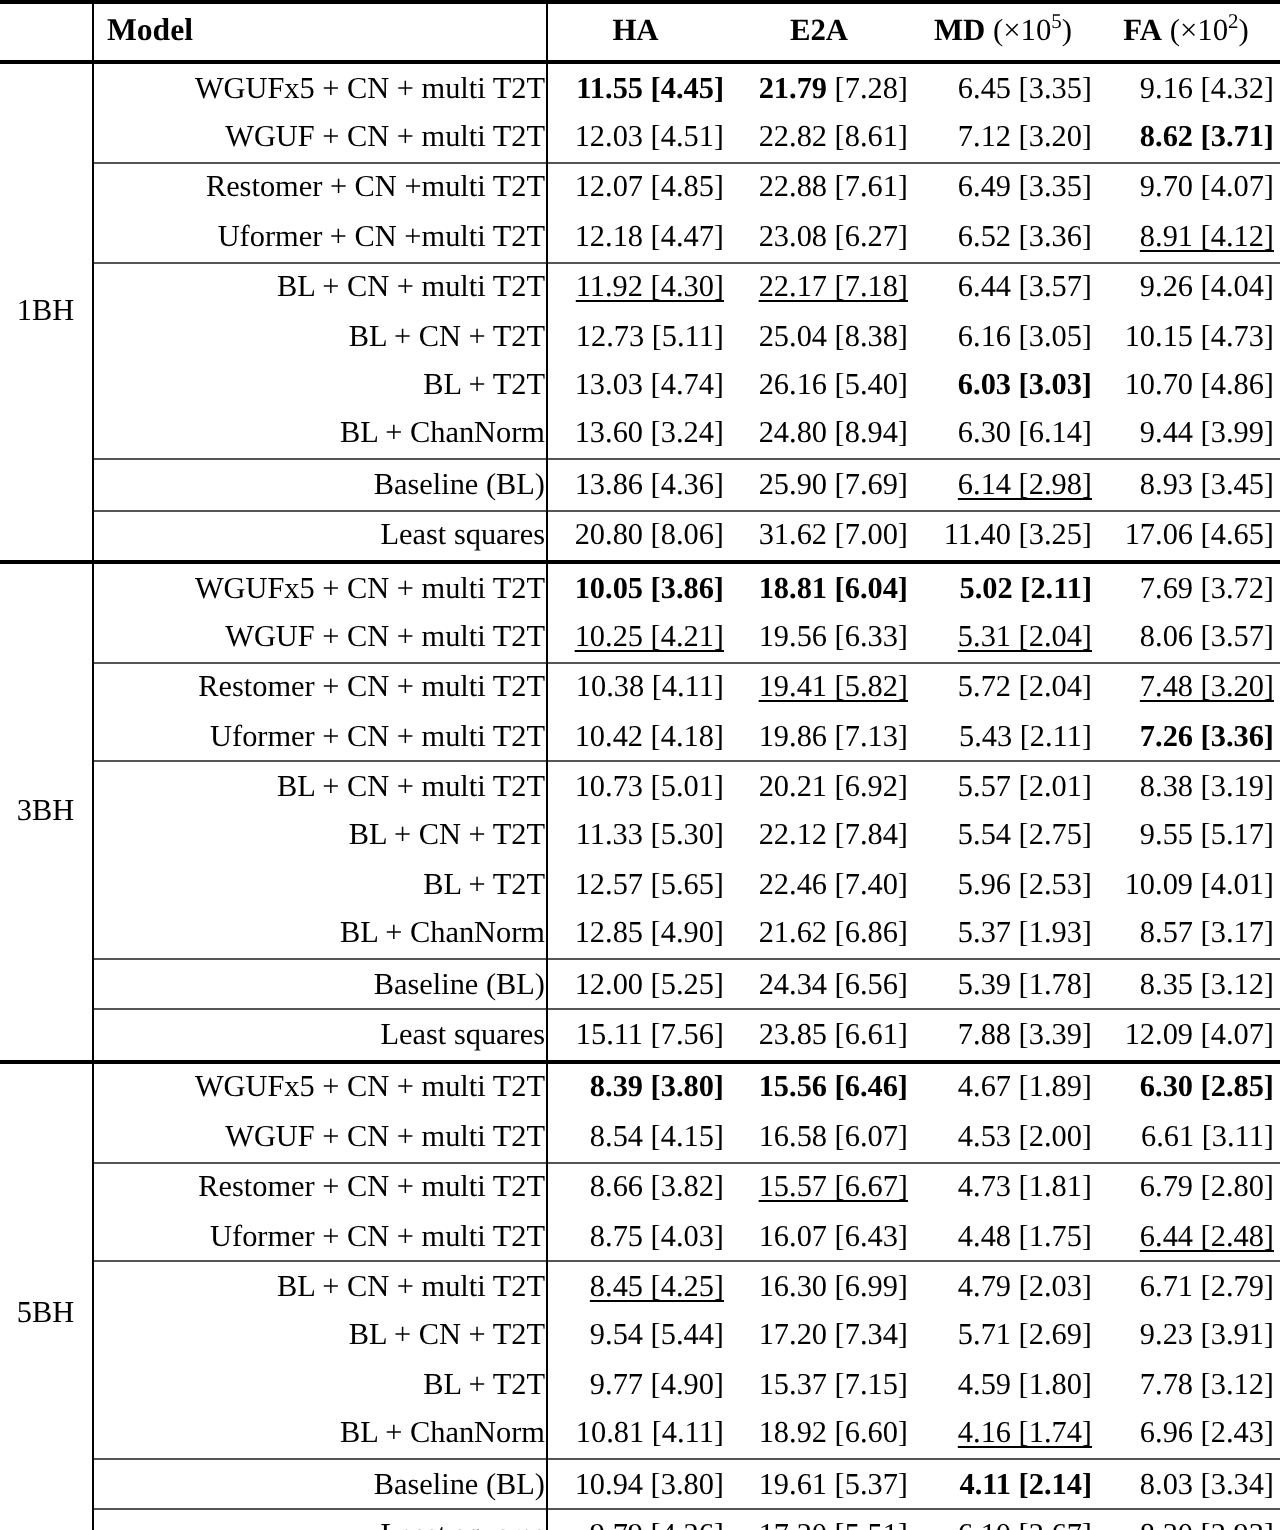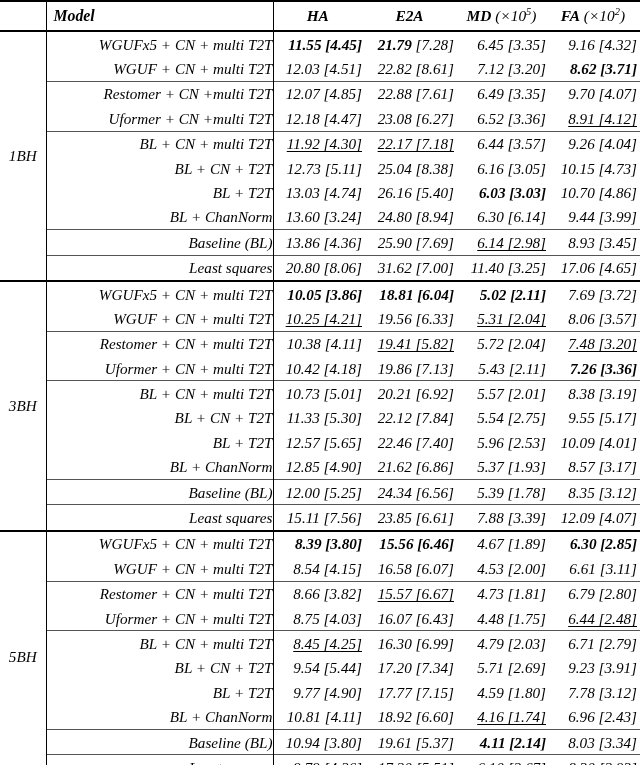--- a/index.html
+++ b/index.html
@@ -12,21 +12,20 @@
     height: 765px;
     font-family: "Liberation Serif", "DejaVu Serif", serif;
     color: #000000;
     overflow: hidden;
   }
   #table-root {
     width: 640px;
     height: 765px;
     position: relative;
     box-sizing: border-box;
-    font-style: italic;
   }
   table.maintable {
     border-collapse: collapse;
     width: 640px;
     table-layout: fixed;
     font-size: 15px;
   }
   
   col.c-group   { width: 46px; }
   col.c-model   { width: 227px; }
@@ -858,21 +857,21 @@
               <span>BL + T2T</span>
             </div>
           </td>
           <td class="vline-num">
             <div class="cell numeric">
               <span>9.77 [4.90]</span>
             </div>
           </td>
           <td>
             <div class="cell numeric">
-              <span>17.77 [7.15]</span>
+              <span>15.37 [7.15]</span>
             </div>
           </td>
           <td>
             <div class="cell numeric">
               <span>4.59 [1.80]</span>
             </div>
           </td>
           <td>
             <div class="cell numeric">
               <span>7.78 [3.12]</span>

